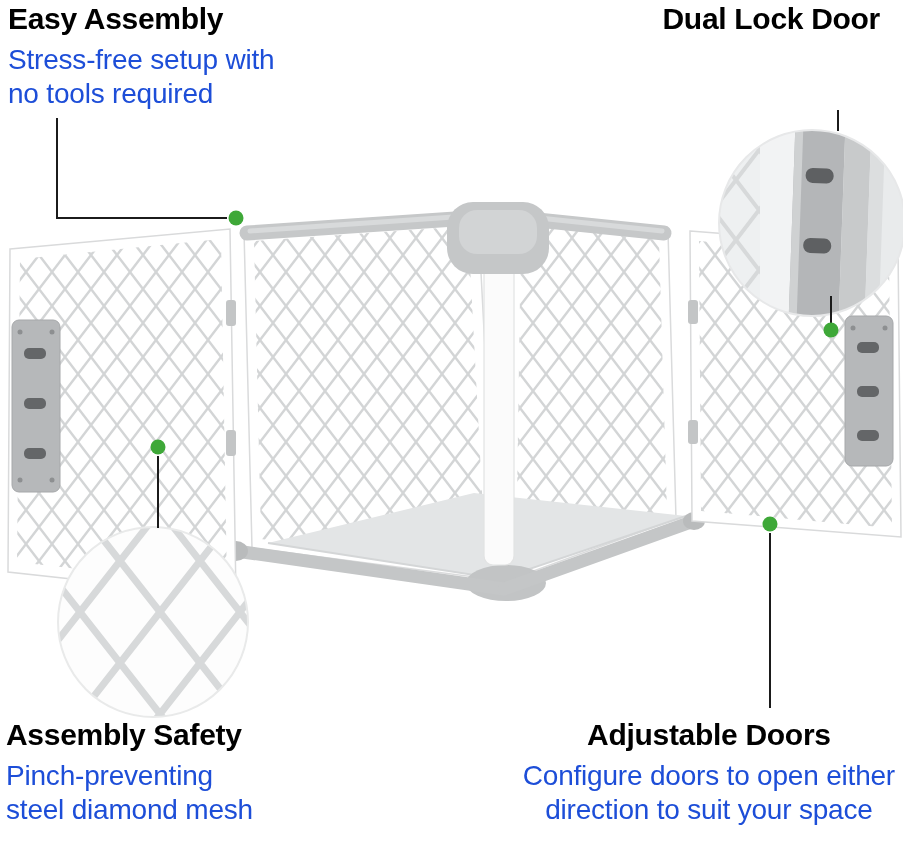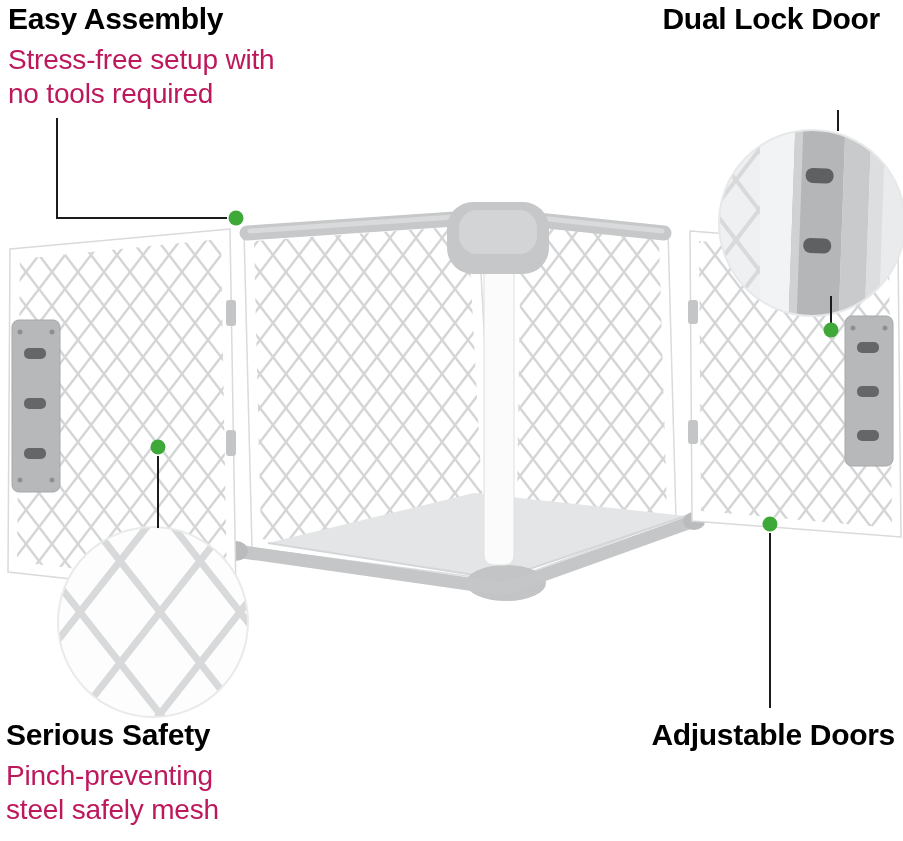--- a/index.html
+++ b/index.html
@@ -6,21 +6,21 @@
   .canvas{
     position:relative;width:903px;height:841px;background:#ffffff;
     overflow:hidden;font-family:"Liberation Sans",sans-serif;
   }
   .feature{position:absolute;}
   .feature h2{
     margin:0 0 6px 0;font-size:30px;font-weight:700;color:#000000;
     letter-spacing:-0.3px;line-height:1.15;
   }
   .feature p{
-    margin:0;font-size:28px;font-weight:400;color:#be185d;
+    margin:0;font-size:28px;font-weight:400;color:#1d4ed8;
     line-height:1.22;white-space:pre-line;letter-spacing:-0.2px;
   }
   .align-right{text-align:right;}
   #f-easy{left:8px;top:2px;}
   #f-dual{right:23px;top:2px;}
   #f-safety{left:6px;top:718px;}
   #f-doors{right:8px;top:718px;text-align:center;}
   svg.scene{position:absolute;left:0;top:0;}
 </style>
 </head>
@@ -164,22 +164,24 @@
     <h2>Easy Assembly</h2>
     <p>Stress-free setup with
 no tools required</p>
   </section>
 
   <section class="feature align-right" id="f-dual">
     <h2>Dual Lock Door</h2>
   </section>
 
   <section class="feature" id="f-safety">
-    <h2>Serious Safety</h2>
+    <h2>Assembly Safety</h2>
     <p>Pinch-preventing
-steel safely mesh</p>
+steel diamond mesh</p>
   </section>
 
   <section class="feature align-right" id="f-doors">
     <h2>Adjustable Doors</h2>
+    <p>Configure doors to open either
+direction to suit your space</p>
   </section>
 
 </main>
 
 </body></html>

